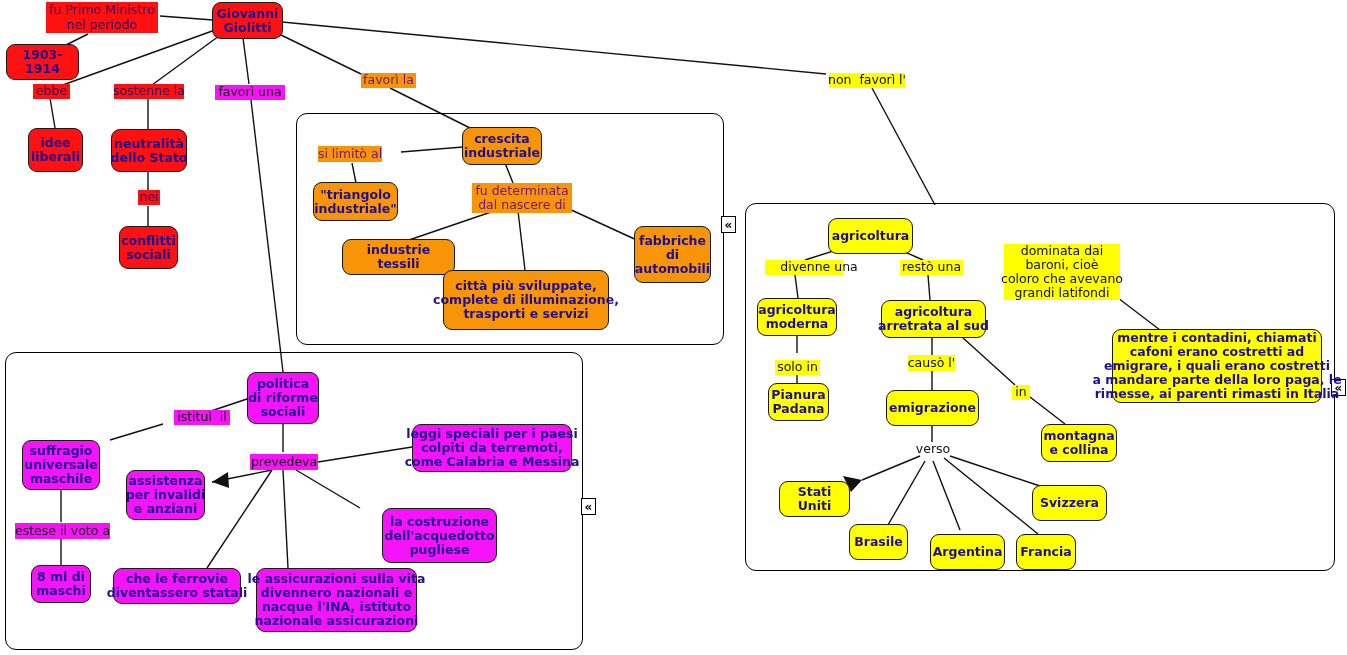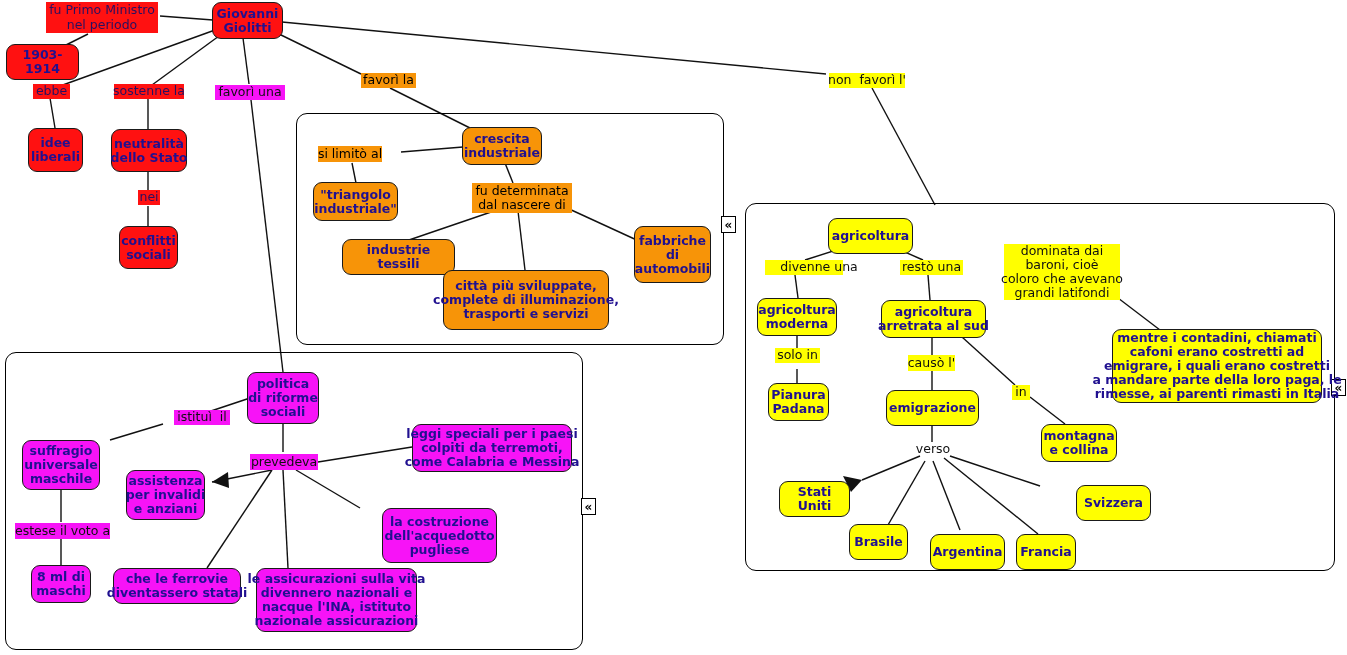--- a/index.html
+++ b/index.html
@@ -13,21 +13,21 @@
         font-weight:bold;line-height:1.12;padding:17px 5px;}
   .node.red{background:#ff1111;}
   .node.orange{background:#f79408;}
   .node.yellow{background:#ffff00;}
   .node.magenta{background:#f713f7;}
 
   
   .link-label{position:absolute;box-sizing:border-box;display:flex;align-items:center;justify-content:center;
               text-align:center;color:#101010;line-height:1.14;padding:0 3px;white-space:pre;}
   .link-label.red{background:#ff1111;color:#2a1060;}
-  .link-label.orange{background:#f79408;color:#000000;}
+  .link-label.orange{background:#f79408;color:#701a75;}
   .link-label.yellow{background:#ffff00;color:#101010;}
   .link-label.magenta{background:#f713f7;color:#101010;}
 
   
   .container{position:absolute;box-sizing:border-box;border:1.4px solid #000;border-radius:11px;
              background:transparent;}
   
   .collapse{position:absolute;box-sizing:border-box;width:15px;height:17px;border:1.3px solid #000;
             background:#fff;display:flex;align-items:center;justify-content:center;
             font-size:12px;line-height:1;color:#000;font-weight:bold;}
@@ -138,21 +138,21 @@
 
   <div class="link-label orange" style="left:318px;top:146px;width:64px;height:16px;font-size:12.5px;">si limitò al</div>
 
   <div class="link-label orange" style="left:472px;top:183px;width:100px;height:30px;font-size:12.5px;">fu determinata
 dal nascere di</div>
 
   <div class="link-label yellow" style="left:765px;top:260px;width:78px;height:15px;font-size:12.5px;padding-left:33px;">divenne una</div>
 
   <div class="link-label yellow" style="left:900px;top:260px;width:63px;height:15px;font-size:12.5px;">restò una</div>
 
-  <div class="link-label yellow" style="left:775px;top:348px;width:45px;height:15px;font-size:12.5px;">solo in</div>
+  <div class="link-label yellow" style="left:775px;top:360px;width:45px;height:15px;font-size:12.5px;">solo in</div>
 
   <div class="link-label yellow" style="left:908px;top:355px;width:47px;height:16px;font-size:12.5px;">causò l'</div>
 
   <div class="link-label yellow" style="left:1012px;top:385px;width:18px;height:15px;font-size:12.5px;">in</div>
 
   <div class="link-label" style="left:912px;top:442px;width:42px;height:15px;font-size:12.5px;background:transparent;">verso</div>
 
   <div class="link-label yellow" style="left:1004px;top:244px;width:116px;height:56px;font-size:12.5px;">dominata dai
 baroni, cioè
 coloro che avevano
@@ -217,21 +217,21 @@
 rimesse, ai parenti rimasti in Italia</div>
 
   <div class="node yellow" style="left:779px;top:481px;width:71px;height:25px;font-size:12.5px;">Stati Uniti</div>
 
   <div class="node yellow" style="left:849px;top:524px;width:59px;height:25px;font-size:12.5px;">Brasile</div>
 
   <div class="node yellow" style="left:930px;top:534px;width:75px;height:25px;font-size:12.5px;">Argentina</div>
 
   <div class="node yellow" style="left:1016px;top:534px;width:60px;height:25px;font-size:12.5px;">Francia</div>
 
-  <div class="node yellow" style="left:1032px;top:485px;width:75px;height:25px;font-size:12.5px;margin-left:44px;">Svizzera</div>
+  <div class="node yellow" style="left:1032px;top:485px;width:75px;height:25px;font-size:12.5px;">Svizzera</div>
 
   <div class="node magenta" style="left:247px;top:372px;width:72px;height:52px;font-size:12.5px;white-space:pre;">politica
 di riforme
 sociali</div>
 
   <div class="node magenta" style="left:22px;top:440px;width:78px;height:50px;font-size:12.5px;white-space:pre;">suffragio
 universale
 maschile</div>
 
   <div class="node magenta" style="left:31px;top:565px;width:60px;height:38px;font-size:12.5px;white-space:pre;">8 ml di

